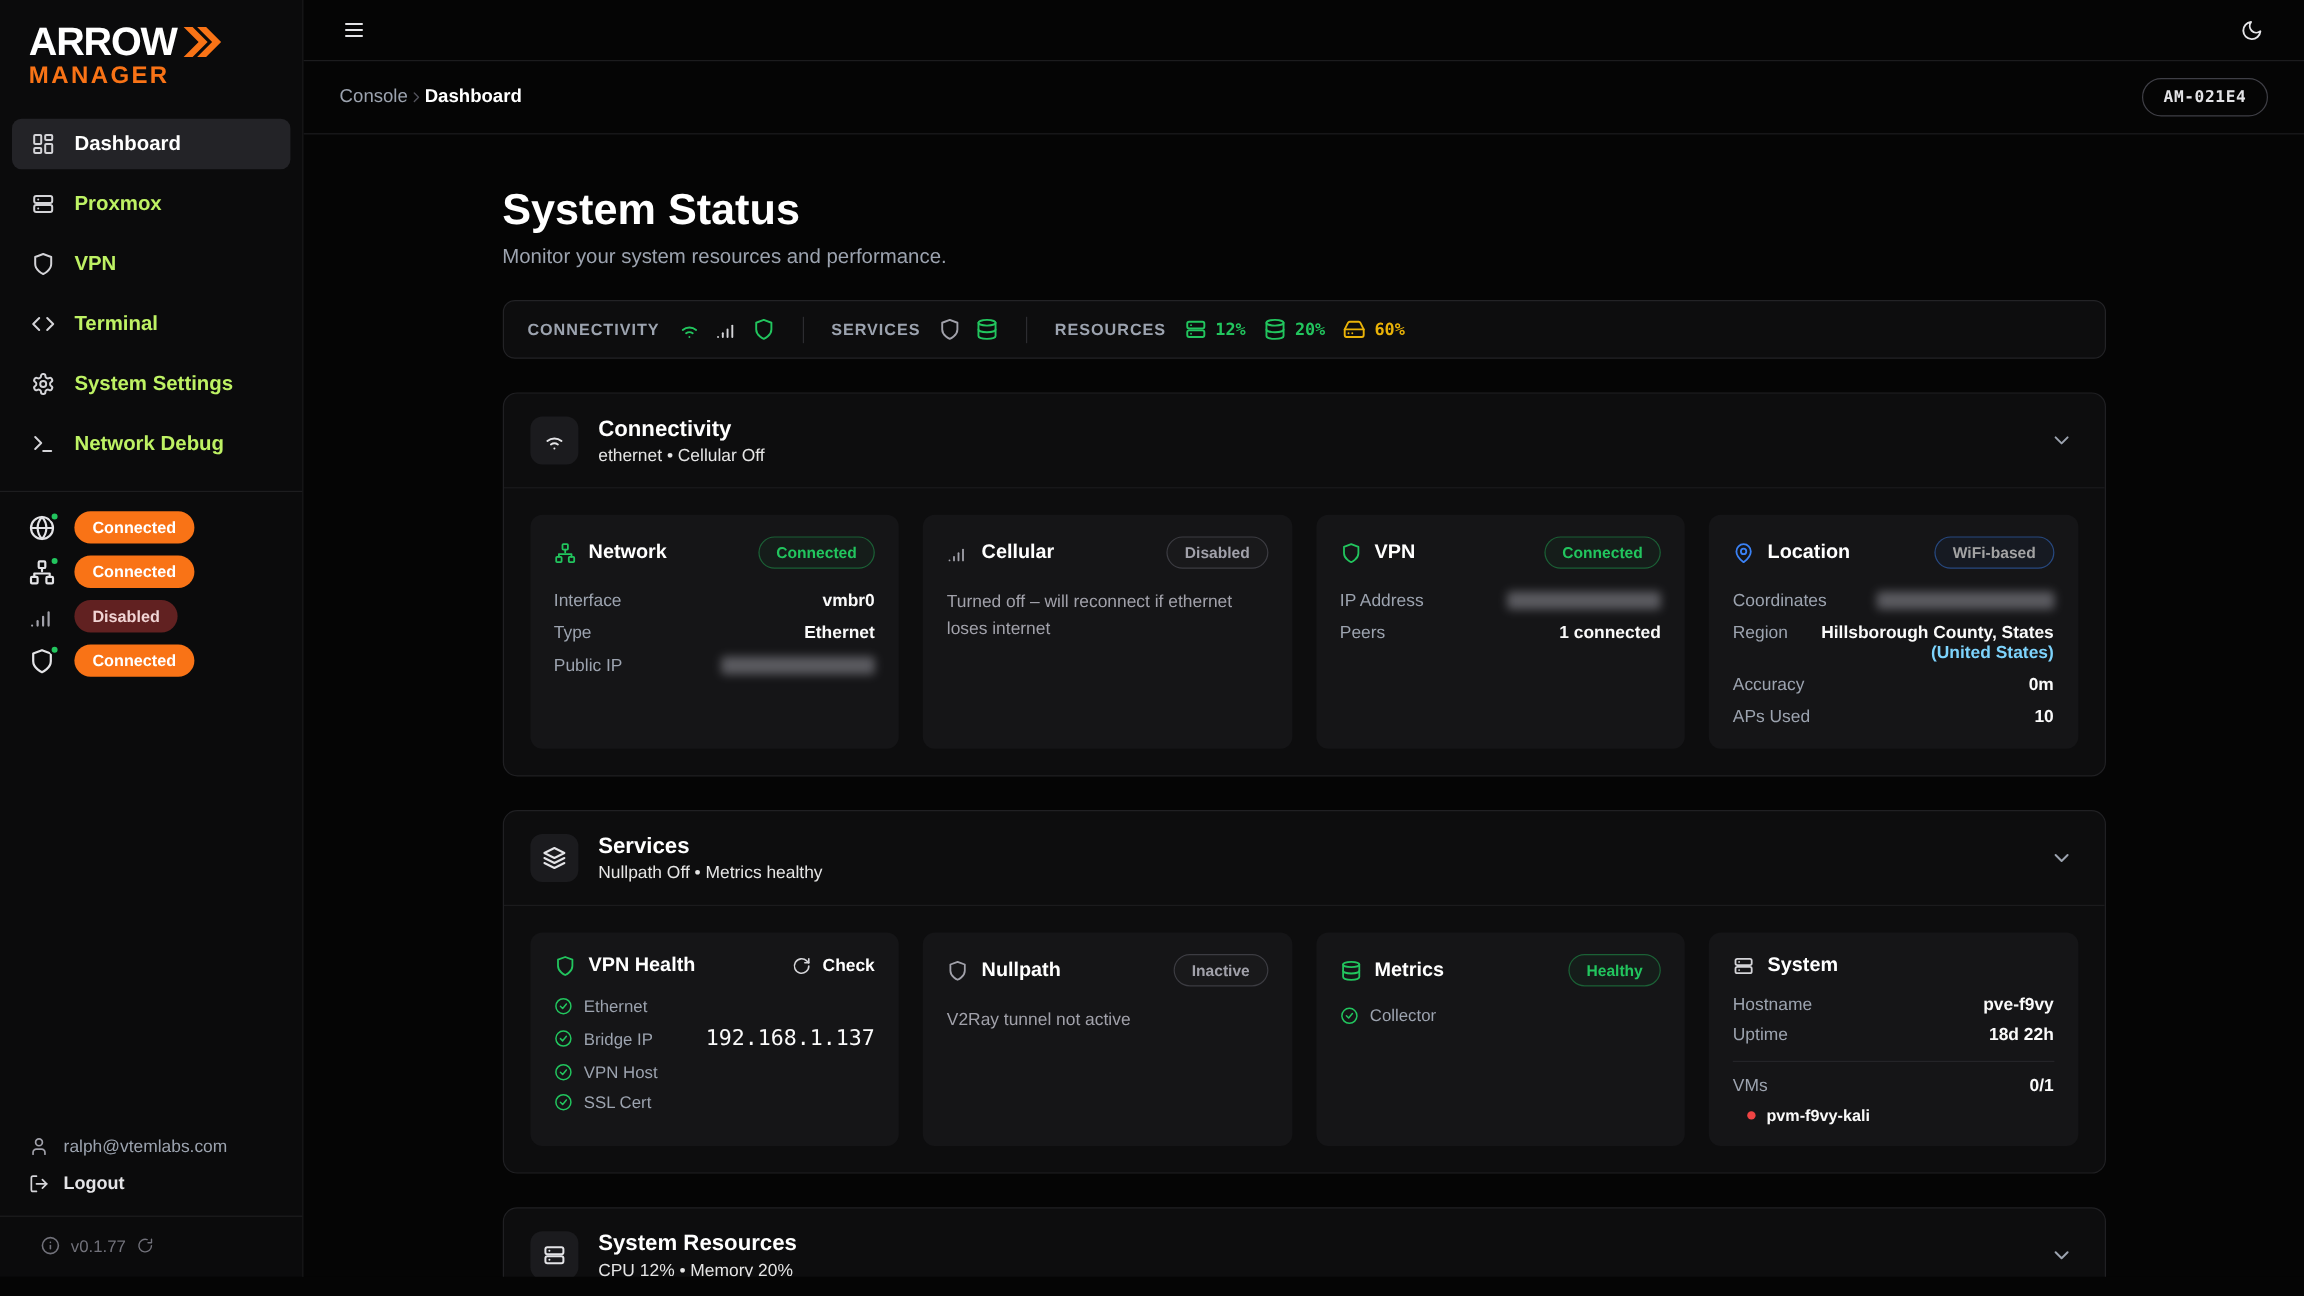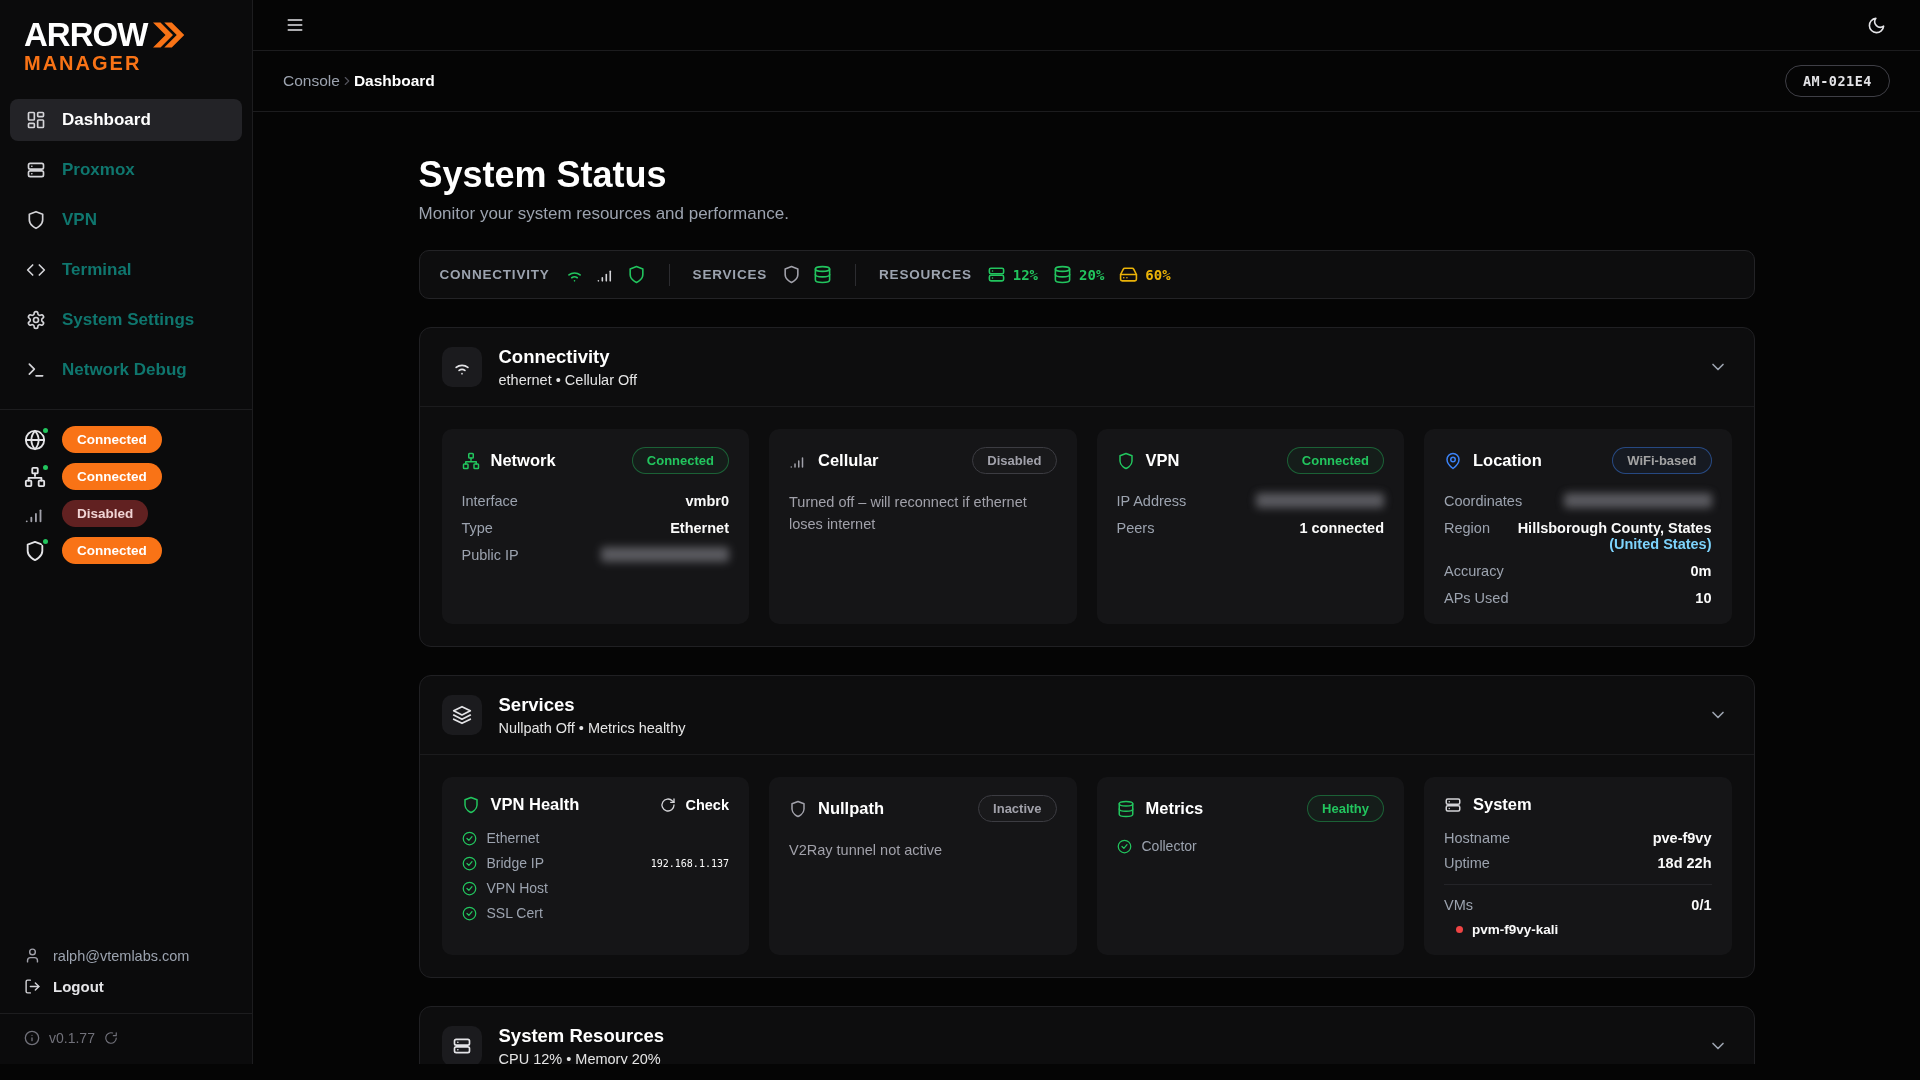--- a/index.html
+++ b/index.html
@@ -9,36 +9,36 @@
 
   .app { display:flex; height:1064px; }
 
   
   .sidebar { width:253px; flex:0 0 253px; background:#0b0b0c; border-right:1px solid #1d1d1f; display:flex; flex-direction:column; }
   .logo { padding:16px 22px 10px 24px; display:flex; flex-direction:column; }
   .logo-row { display:flex; align-items:center; gap:4px; }
   .logo-name { font-size:33px; font-weight:900; letter-spacing:-1px; color:#fff; }
   .logo-tagline { font-size:20px; font-weight:700; letter-spacing:2px; color:#f97316; margin-top:-2px; }
   .nav { padding:14px 10px 0 10px; display:flex; flex-direction:column; gap:8px; }
-  .nav-item { display:flex; align-items:center; gap:16px; padding:11px 16px; border-radius:8px; color:#0f766e; font-size:17px; font-weight:600; cursor:pointer; }
+  .nav-item { display:flex; align-items:center; gap:16px; padding:11px 16px; border-radius:8px; color:#bef264; font-size:17px; font-weight:600; cursor:pointer; }
   .nav-item.active { background:#232327; color:#fff; }
   .nav-item .ic { color:#d4d4d8; }
   .side-div { border-top:1px solid #1d1d1f; margin-top:18px; }
   .statuses { padding:16px 24px; display:flex; flex-direction:column; gap:10px; }
   .status-row { display:flex; align-items:center; gap:16px; }
   .status-ic { position:relative; color:#e4e4e7; width:22px; height:22px; }
   .status-dot { position:absolute; top:-3px; right:-4px; width:9px; height:9px; border-radius:50%; background:#22c55e; border:2px solid #0b0b0c; }
   .sbadge { background:#f97316; color:#fff; font-size:13.5px; font-weight:700; padding:6px 15px; border-radius:999px; }
   .sbadge.disabled { background:#612121; color:#f1d4d4; }
   .side-bottom { margin-top:auto; }
   .acct { padding:10px 24px 0 24px; display:flex; flex-direction:column; gap:14px; }
   .acct-row { display:flex; align-items:center; gap:12px; }
   .acct-email { color:#9ca3af; font-size:14.5px; }
   .logout-label { color:#e4e4e7; font-size:15px; font-weight:600; }
-  .version-row { border-top:1px solid #1d1d1f; margin-top:18px; padding:16px 22px 18px 24px; display:flex; align-items:center; gap:9px; color:#71717a; font-size:14px; }
+  .version-row { border-top:1px solid #1d1d1f; margin-top:18px; padding:16px 22px 18px 34px; display:flex; align-items:center; gap:9px; color:#71717a; font-size:14px; }
 
   
   .main { flex:1; min-width:0; display:flex; flex-direction:column; background:#050505; }
   .topbar { height:51px; flex:0 0 51px; display:flex; align-items:center; justify-content:space-between; padding:0 30px 0 28px; border-bottom:1px solid #1c1c1e; }
   .icon-btn { background:none; border:none; color:#e4e4e7; cursor:pointer; padding:4px; }
   .crumbbar { height:61px; flex:0 0 61px; display:flex; align-items:center; justify-content:space-between; padding:0 30px; border-bottom:1px solid #1c1c1e; }
   .crumbs { display:flex; align-items:center; gap:0; }
   .crumb-root { color:#9ca3af; font-size:15.5px; cursor:pointer; }
   .crumb-sep { color:#52525b; }
   .crumb-cur { color:#fff; font-size:15.5px; font-weight:600; }
@@ -84,21 +84,21 @@
   .row-label { color:#9ca3af; font-size:14.5px; flex:0 0 auto; }
   .row-value { color:#fafafa; font-size:14.5px; font-weight:600; text-align:right; }
   .row-note { color:#7dd3fc; font-weight:700; }
   .redacted { display:inline-block; width:128px; height:15px; border-radius:3px; background:#67676d; filter:blur(4px); opacity:.85; }
   .desc { margin-top:17px; color:#a1a1aa; font-size:14.5px; line-height:1.55; }
 
   .check-btn { margin-left:auto; display:flex; align-items:center; gap:9px; background:none; border:none; color:#fff; font-size:14.5px; font-weight:700; cursor:pointer; font-family:"Liberation Sans", sans-serif; }
   .checks { margin-top:16px; display:flex; flex-direction:column; gap:9px; }
   .check-row { display:flex; align-items:center; gap:10px; }
   .check-label { color:#9ca3af; font-size:14px; }
-  .check-value { margin-left:auto; font-family:"DejaVu Sans Mono", monospace; font-size:10px; color:#fafafa; }
+  .check-value { margin-left:auto; font-family:"DejaVu Sans Mono", monospace; font-size:18px; color:#fafafa; }
 
   .sys-div { border-top:1px solid #242428; margin:13px 0 12px 0; }
   .vm-item { margin-top:9px; padding-left:12px; display:flex; align-items:center; gap:9px; }
   .vm-dot { width:7px; height:7px; border-radius:50%; background:#ef4444; }
   .vm-name { font-size:13.5px; font-weight:700; color:#fafafa; }
 </style>
 </head>
 <body>
 
 <div class="app">

